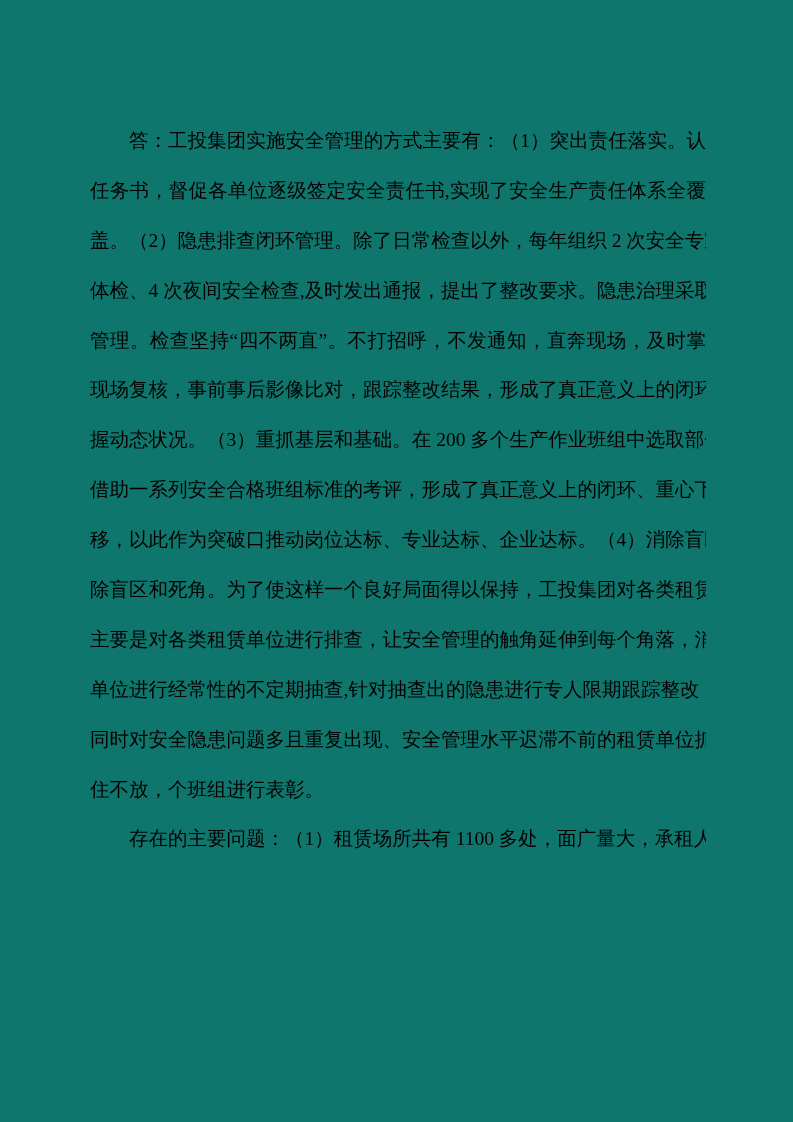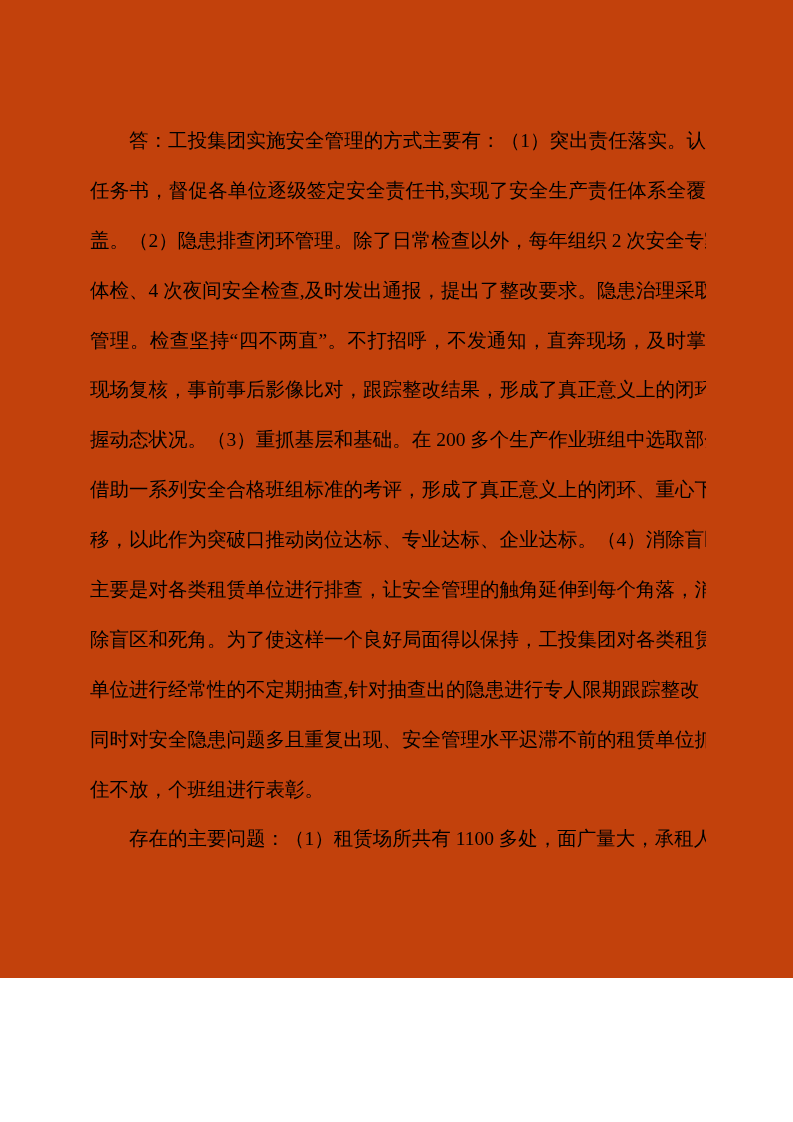--- a/index.html
+++ b/index.html
@@ -3,22 +3,22 @@
 <meta charset="utf-8">
 <style>
   html, body {
     margin: 0;
     padding: 0;
     background: #ffffff;
   }
   .page {
     position: relative;
     width: 793px;
-    height: 978px;
-    background: #c2410c;
+    height: 1122px;
+    background: #0f766e;
     overflow: hidden;
     font-family: "Liberation Serif", "DejaVu Serif", serif;
     color: #000000;
   }
   .text-block {
     position: absolute;
     left: 90px;
     top: 116px;
     width: 616px;
   }
@@ -49,22 +49,22 @@
     <div>
       <div class="line indent">答：工投集团实施安全管理的方式主要有：（1）突出责任落实。认</div>
       <div class="line">任务书，督促各单位逐级签定安全责任书,实现了安全生产责任体系全覆</div>
       <div class="line">盖。（2）隐患排查闭环管理。除了日常检查以外，每年组织 2 次安全专家</div>
       <div class="line">体检、4 次夜间安全检查,及时发出通报，提出了整改要求。隐患治理采取</div>
       <div class="line">管理。检查坚持“四不两直”。不打招呼，不发通知，直奔现场，及时掌</div>
       <div class="line">现场复核，事前事后影像比对，跟踪整改结果，形成了真正意义上的闭环</div>
       <div class="line">握动态状况。（3）重抓基层和基础。在 200 多个生产作业班组中选取部分</div>
       <div class="line">借助一系列安全合格班组标准的考评，形成了真正意义上的闭环、重心下</div>
       <div class="line">移，以此作为突破口推动岗位达标、专业达标、企业达标。（4）消除盲区。</div>
+      <div class="line">除盲区和死角。为了使这样一个良好局面得以保持，工投集团对各类租赁</div>
       <div class="line">主要是对各类租赁单位进行排查，让安全管理的触角延伸到每个角落，消</div>
-      <div class="line">除盲区和死角。为了使这样一个良好局面得以保持，工投集团对各类租赁</div>
       <div class="line">单位进行经常性的不定期抽查,针对抽查出的隐患进行专人限期跟踪整改，</div>
       <div class="line">同时对安全隐患问题多且重复出现、安全管理水平迟滞不前的租赁单位抓</div>
       <div class="line para-end">住不放，个班组进行表彰。</div>
     </div>
 
     <div>
       <div class="line indent">存在的主要问题：（1）租赁场所共有 1100 多处，面广量大，承租人</div>
     </div>
 
   </div>

